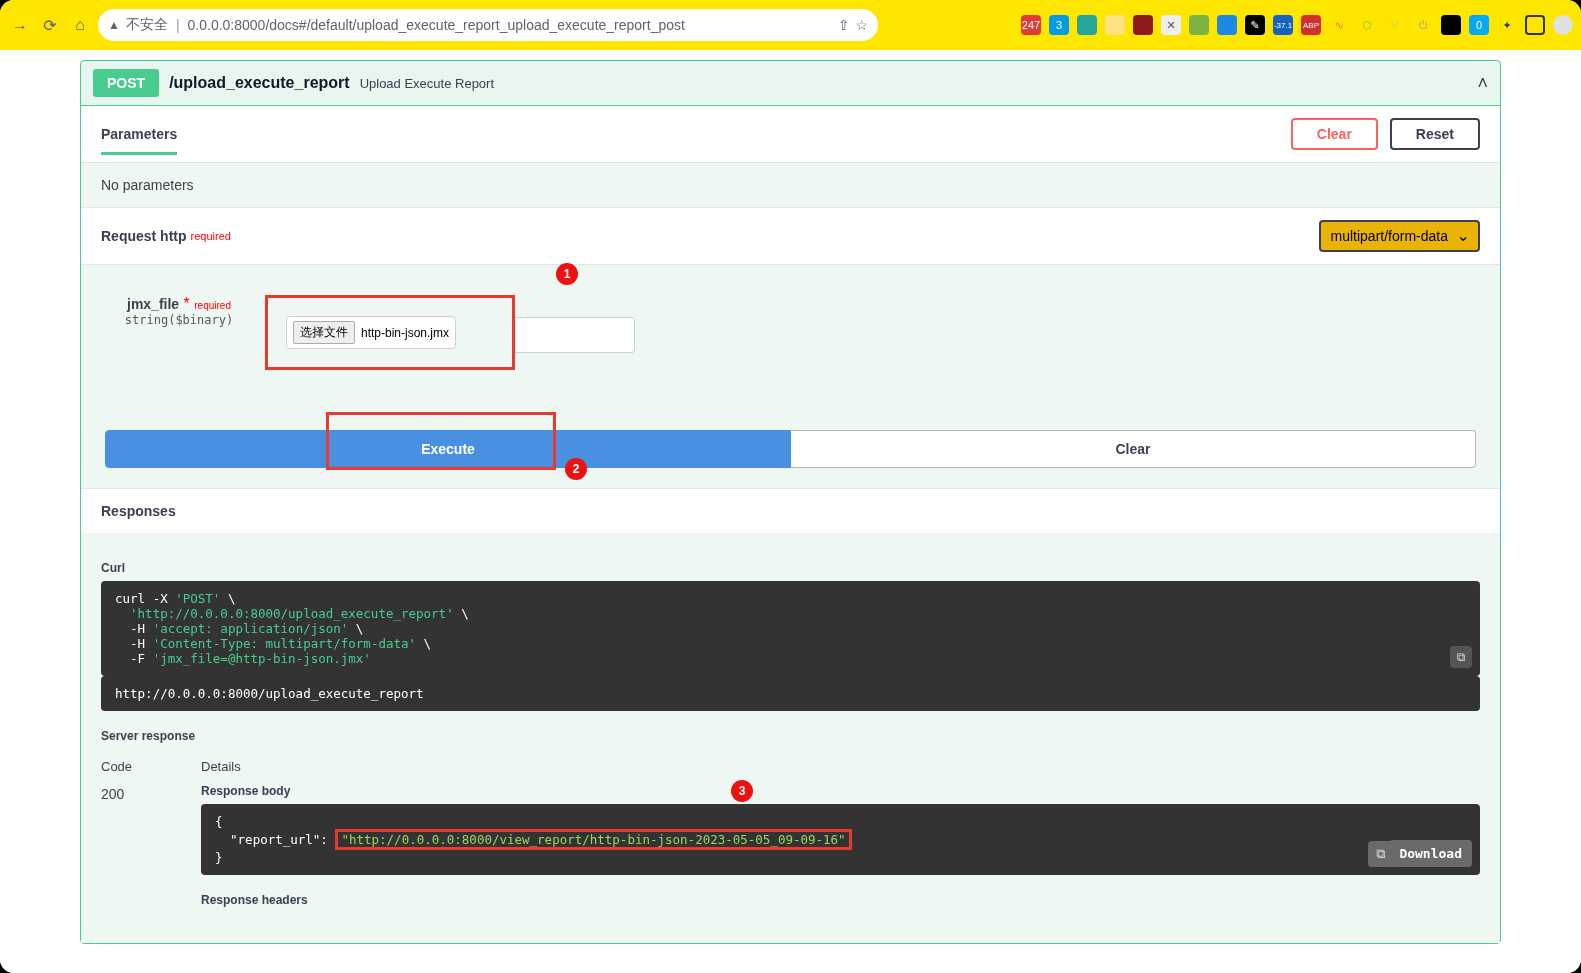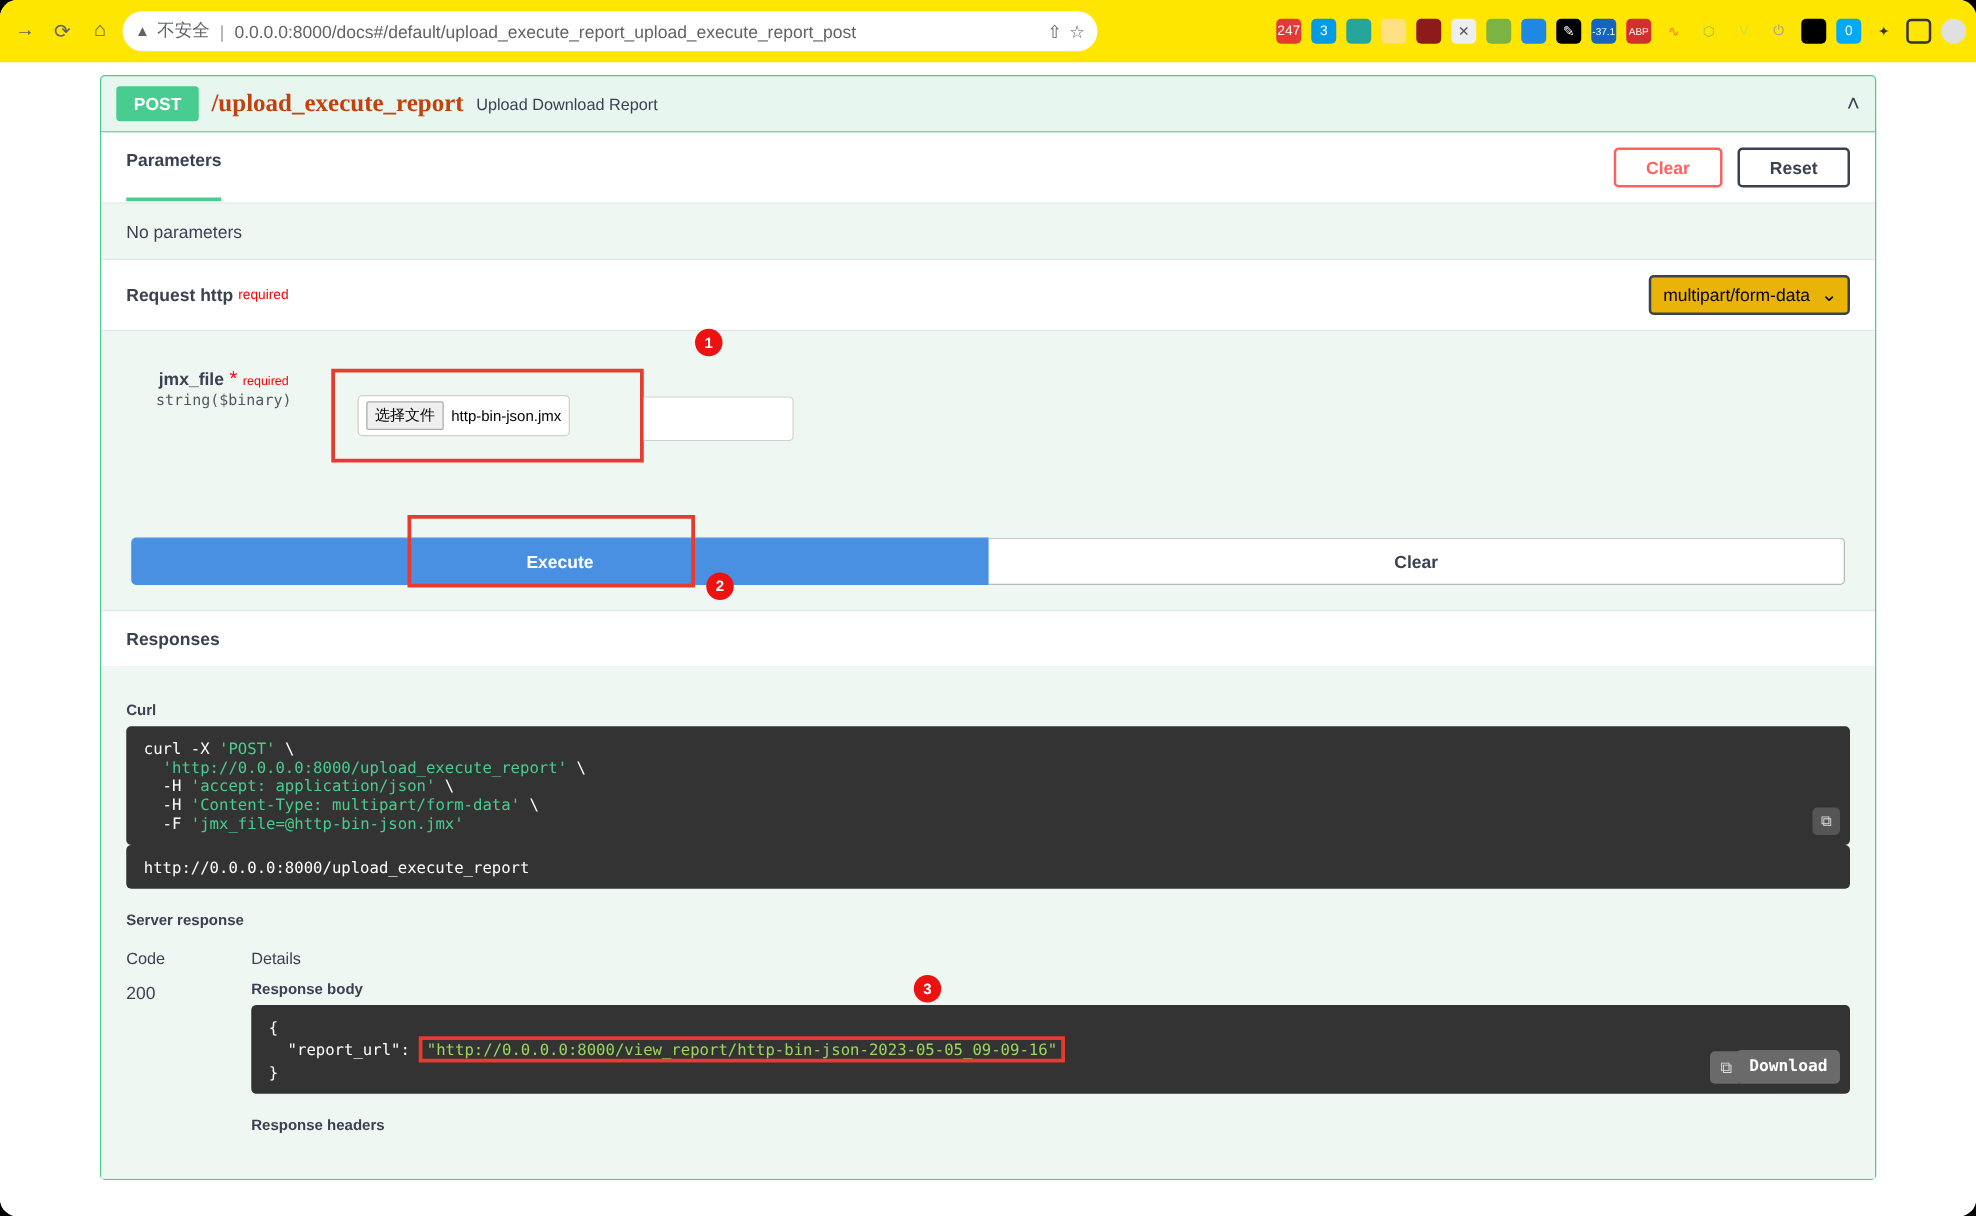--- a/index.html
+++ b/index.html
@@ -78,34 +78,34 @@
     border-bottom: 1px solid #49cc90;
   }
   .method-badge {
     background: #49cc90;
     color: #fff;
     padding: 6px 14px;
     border-radius: 3px;
     font-weight: 700;
     font-size: 14px;
   }
-  .oppath { font-family: Liberation Serif, serif; font-weight: 700; font-size: 20px; color: #c2410c; }
+  .oppath { font-family: Liberation Sans, sans-serif; font-weight: 700; font-size: 16px; color: #0f172a; }
   .opdesc { font-size: 13px; color: #3b4151; }
   .chevron { margin-left: auto; color: #3b4151; font-size: 18px; }
   .section-bar {
     display: flex;
     align-items: center;
     padding: 12px 20px;
     background: #fff;
     border-bottom: 1px solid #e4e4e4;
   }
   .tab-params {
     font-size: 14px; color: #3b4151; font-weight: 700;
     border-bottom: 3px solid #49cc90;
-    padding-bottom: 22px;
+    padding-bottom: 10px;
     margin-bottom: -13px;
   }
   .btn {
     border: 2px solid #888;
     background: #fff;
     color: #3b4151;
     padding: 6px 24px;
     border-radius: 4px;
     font-size: 14px;
     font-weight: 700;
@@ -272,21 +272,21 @@
       <div class="ico" style="background:#e0e0e0;border-radius:50%"></div>
     </div>
   </div>
 
   <div class="page">
     <div class="opblock">
 
       <div class="opblock-header">
         <span class="method-badge">POST</span>
         <span class="oppath">/upload_execute_report</span>
-        <span class="opdesc">Upload Download Report</span>
+        <span class="opdesc">Upload Execute Report</span>
         <span class="chevron">˄</span>
       </div>
 
       <div class="section-bar">
         <span class="tab-params">Parameters</span>
         <button class="btn cancel">Clear</button>
         <button class="btn reset">Reset</button>
       </div>
 
       <div class="no-params">No parameters</div>

